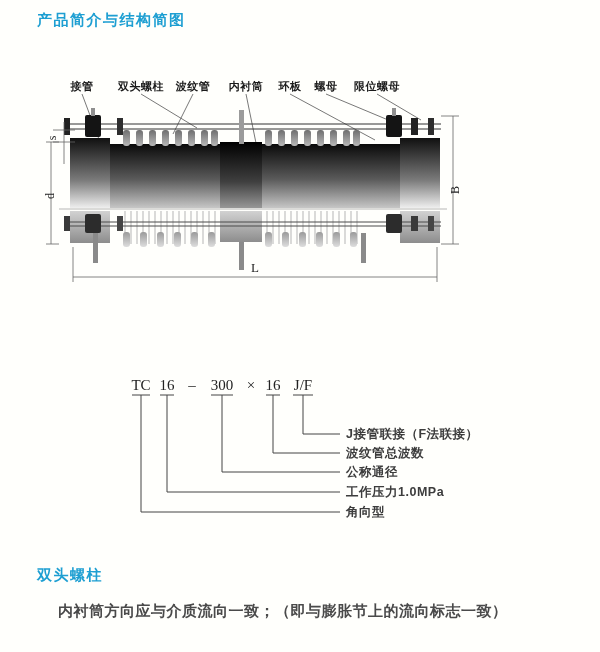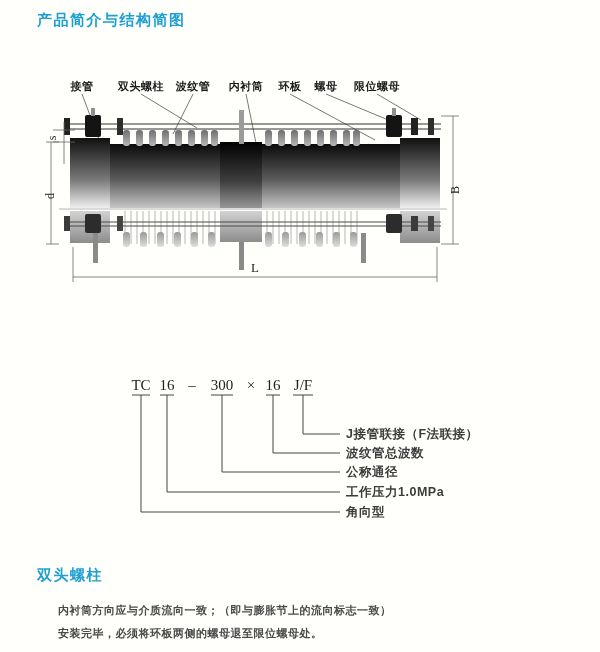--- a/index.html
+++ b/index.html
@@ -22,21 +22,21 @@
   }
   #title-intro{top:11px;text-align:right;}
   #title-code{top:349px;}
   #title-install{top:566px;}
   #diagram-wrap{position:absolute;left:45px;top:72px;width:430px;height:250px;}
   #code-wrap{position:absolute;left:120px;top:376px;width:380px;height:155px;}
   .install-text{
     position:absolute;
     left:58px;
     top:599px;
-    font-size:11px;
+    font-size:15px;
     font-weight:600;
     color:#4a4a4a;
     line-height:23px;
     letter-spacing:0.5px;
   }
   svg text.partlabel{
     font-family:"Liberation Sans","DejaVu Sans",sans-serif;
     font-size:11px;font-weight:bold;fill:#1a1a1a;letter-spacing:0.5px;
   }
   svg text.dim{
@@ -282,16 +282,15 @@
       <text class="anno" x="226" y="100">公称通径</text>
       <text class="anno" x="226" y="120">工作压力1.0MPa</text>
       <text class="anno" x="226" y="140">角向型</text>
     </svg>
   </div>
 
   <div class="sec-title" id="title-install">双头螺柱</div>
 
   <div class="install-text">
     <div>内衬筒方向应与介质流向一致；（即与膨胀节上的流向标志一致）</div>
-    <div>安装完毕，必须将环板两侧的螺母退至限位螺母处。</div>
   </div>
 
 </div>
 
 </body></html>

